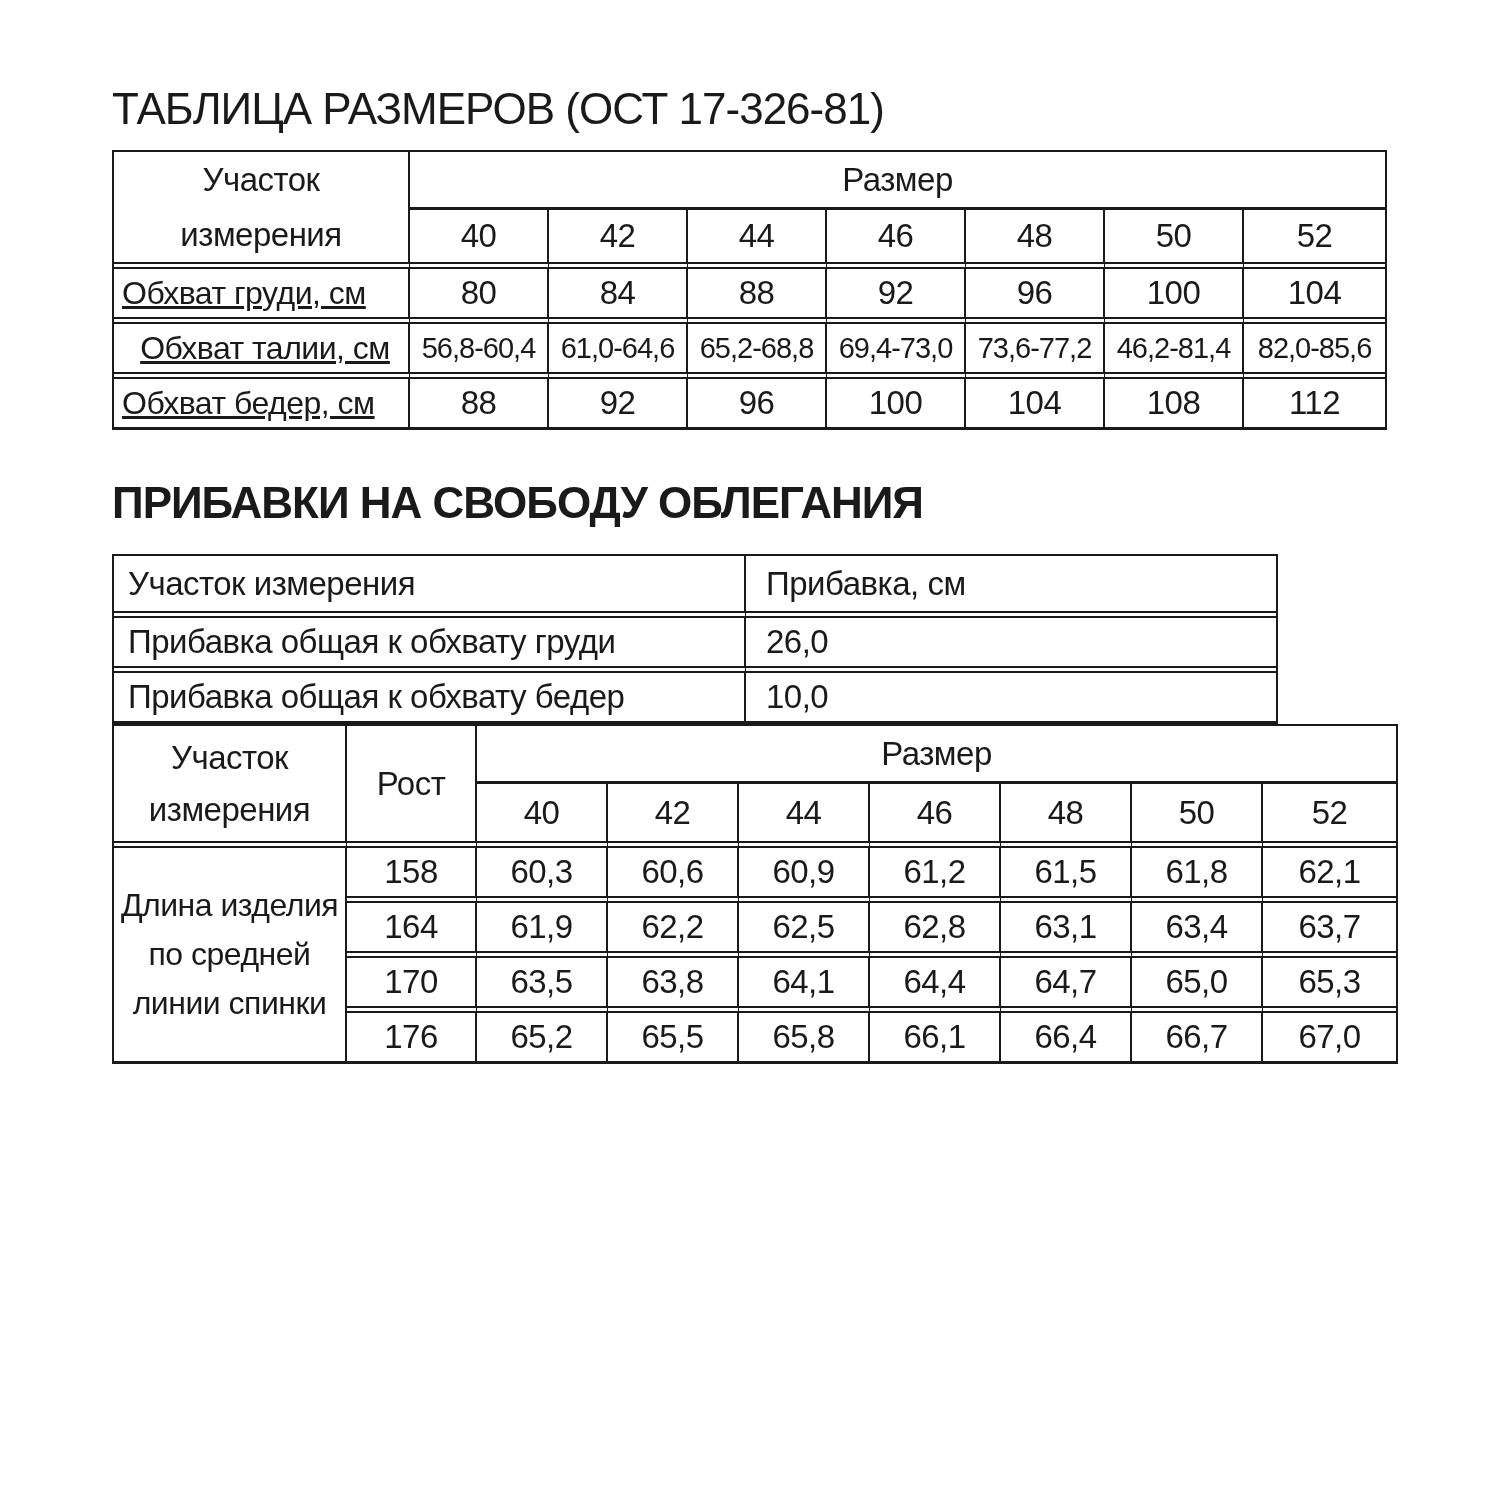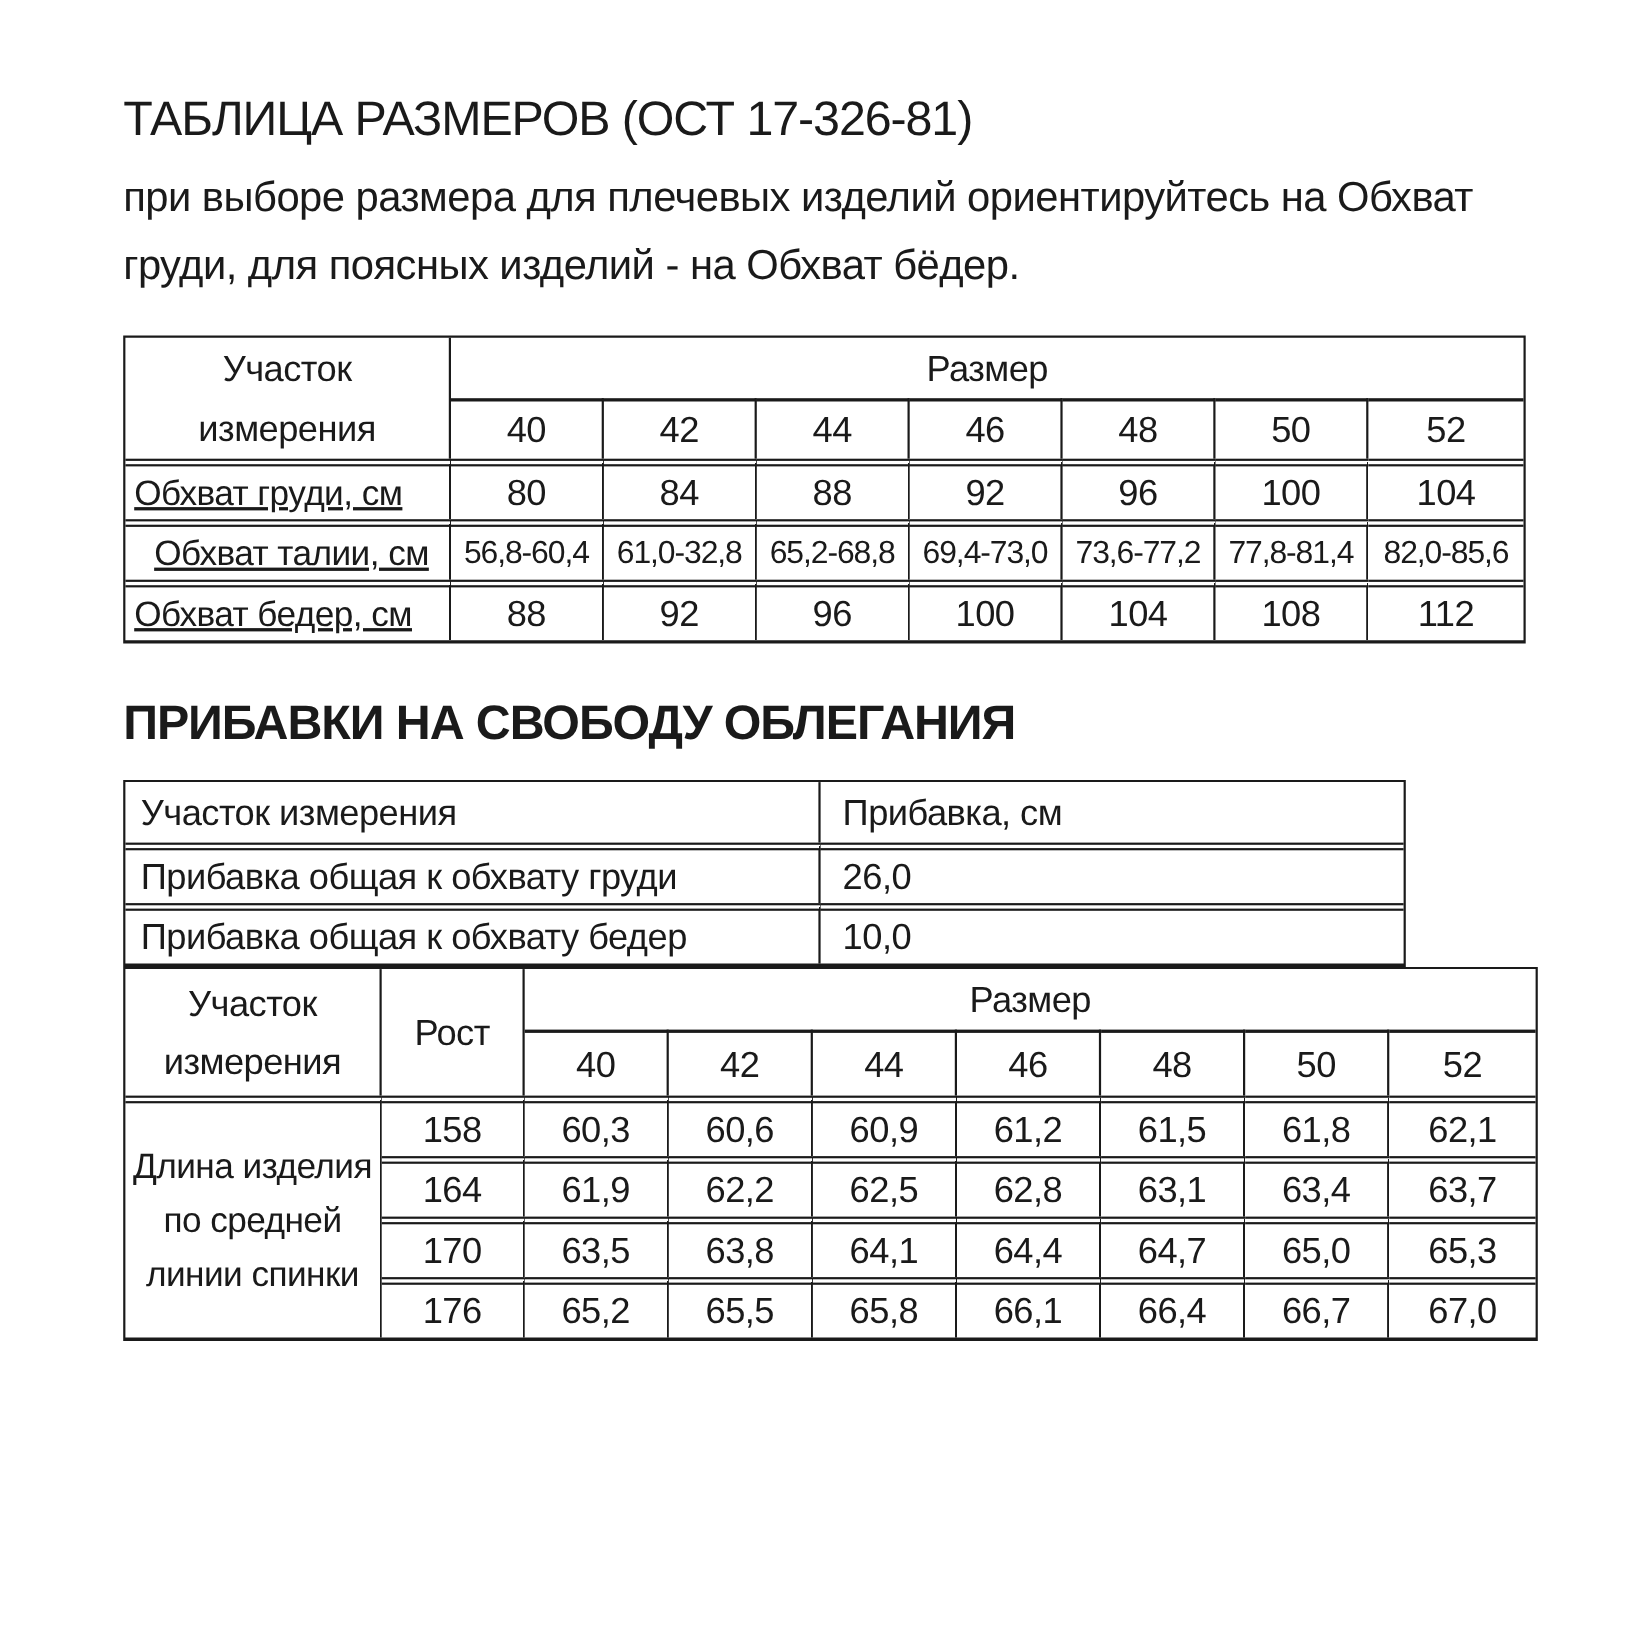--- a/index.html
+++ b/index.html
@@ -91,21 +91,20 @@
   .measure-table .hdr-sizes th{height:60px;}
   .big-label .line{display:block;line-height:49px;font-size:32px;}
 </style>
 </head>
 <body>
 
 <div class="page">
 
   <h1 class="h1">ТАБЛИЦА РАЗМЕРОВ (ОСТ 17-326-81)</h1>
 
-  <p class="intro"><span>при выборе размера для плечевых изделий ориентируйтесь на Обхват</span><br><span>груди, для поясных изделий - на Обхват бёдер.</span></p>
 
   <table class="size-table">
     <colgroup>
       <col style="width:296px">
       <col style="width:139px">
         <col style="width:139px">
         <col style="width:139px">
       <col style="width:139px">
         <col style="width:139px">
         <col style="width:139px">
@@ -134,25 +133,25 @@
       <td>84</td>
       <td>88</td>
       <td>92</td>
       <td>96</td>
       <td>100</td>
       <td>104</td>
     </tr>
     <tr class="dbl waist">
       <td class="row-label">Обхват талии, см</td>
       <td>56,8-60,4</td>
-      <td>61,0-32,8</td>
+      <td>61,0-64,6</td>
       <td>65,2-68,8</td>
       <td>69,4-73,0</td>
       <td>73,6-77,2</td>
-      <td>77,8-81,4</td>
+      <td>46,2-81,4</td>
       <td>82,0-85,6</td>
     </tr>
     <tr class="dbl">
       <td class="row-label">Обхват бедер, см</td>
       <td>88</td>
       <td>92</td>
       <td>96</td>
       <td>100</td>
       <td>104</td>
       <td>108</td>

